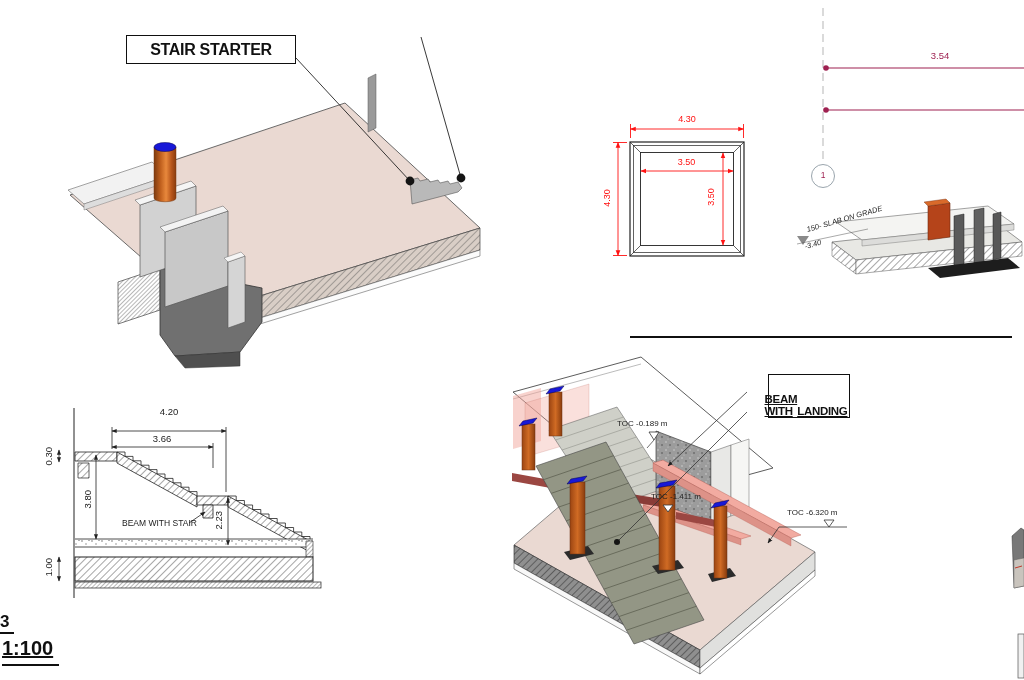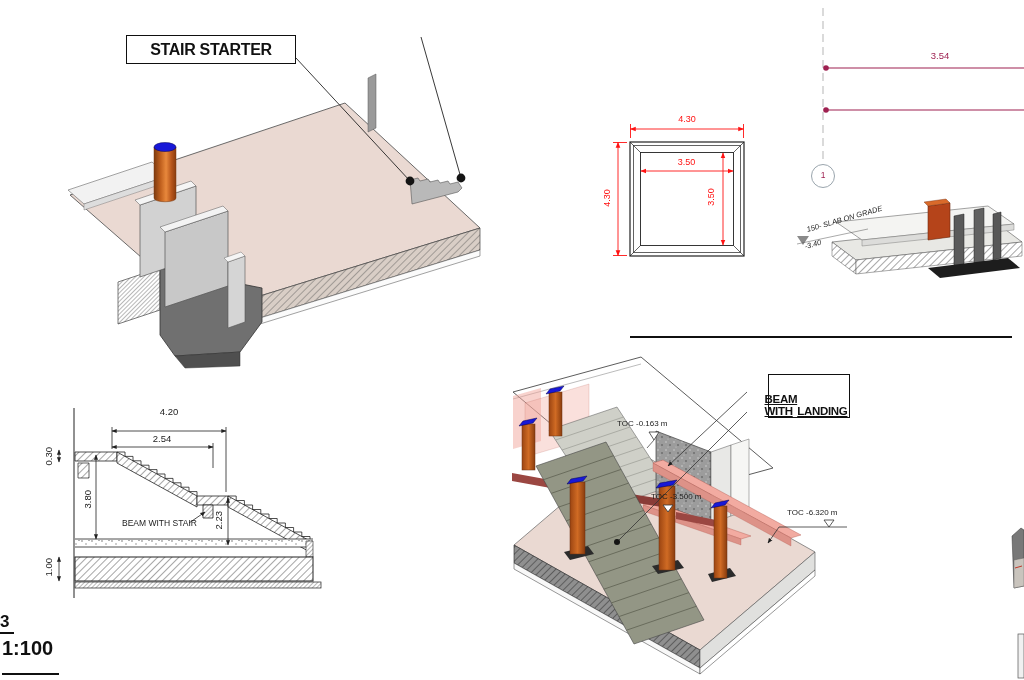--- a/index.html
+++ b/index.html
@@ -320,31 +320,31 @@
 <div class="t red ctr" style="left:630px;top:115px;width:114px;">4.30</div>
 <div class="t red rot" style="left:590px;top:193px;width:36px;">4.30</div>
 <div class="t red ctr" style="left:640px;top:158px;width:93px;">3.50</div>
 <div class="t red rot" style="left:694px;top:192px;width:36px;">3.50</div>
 <div class="t mar ctr" style="left:900px;top:51px;width:80px;font-size:9.5px;">3.54</div>
 <div class="t mar ctr" style="left:817px;top:171px;width:12px;font-size:8.5px;">1</div>
 <div class="t ital" style="left:808px;top:226px;transform:rotate(-16deg);transform-origin:left bottom;">150- SLAB ON GRADE</div>
 <div class="t ital" style="left:806px;top:243px;transform:rotate(-16deg);transform-origin:left bottom;">-3.40</div>
 
 <div class="t dim ctr" style="left:139px;top:407px;width:60px;">4.20</div>
-<div class="t dim ctr" style="left:132px;top:434px;width:60px;">2.54</div>
+<div class="t dim ctr" style="left:132px;top:434px;width:60px;">3.66</div>
 <div class="t dim rot" style="left:31px;top:451px;width:36px;">0.30</div>
 <div class="t dim rot" style="left:70px;top:494px;width:36px;">3.80</div>
 <div class="t dim rot" style="left:201px;top:515px;width:36px;">2.23</div>
 <div class="t dim rot" style="left:31px;top:562px;width:36px;">1.00</div>
 <div class="t" style="left:114px;top:519px;font-size:8.5px;margin-left:8px;">BEAM WITH STAIR</div>
 <div class="t scaletxt" style="left:0px;top:613px;font-size:17px;padding:0 5px 0 0;">3</div>
-<div class="t scaletxt" style="left:2px;top:637px;font-size:20px;padding:0 6px 14px 0;">1:100</div>
+<div class="t scaletxt" style="left:2px;top:637px;font-size:20px;padding:0 6px 5px 0;text-decoration:underline;">1:100</div>
 
 <div class="callout" style="left:746px;top:374px;width:82px;height:44px;font-size:11.5px;
      flex-direction:row;align-items:flex-end;justify-content:center;padding-right:6px;box-sizing:border-box;margin-left:22px;">
   <span class="undl">BEAM WITH</span>
   <span class="undl">LANDING</span>
 </div>
-<div class="t toc" style="left:617px;top:420px;">TOC -0.163 m</div>
-<div class="t toc" style="left:651px;top:493px;">TOC -3.500 m</div>
+<div class="t toc" style="left:617px;top:420px;">TOC -0.189 m</div>
+<div class="t toc" style="left:651px;top:493px;">TOC -1.411 m</div>
 <div class="t toc" style="left:787px;top:509px;">TOC -6.320 m</div>
 
 </div>
 
 </body></html>

